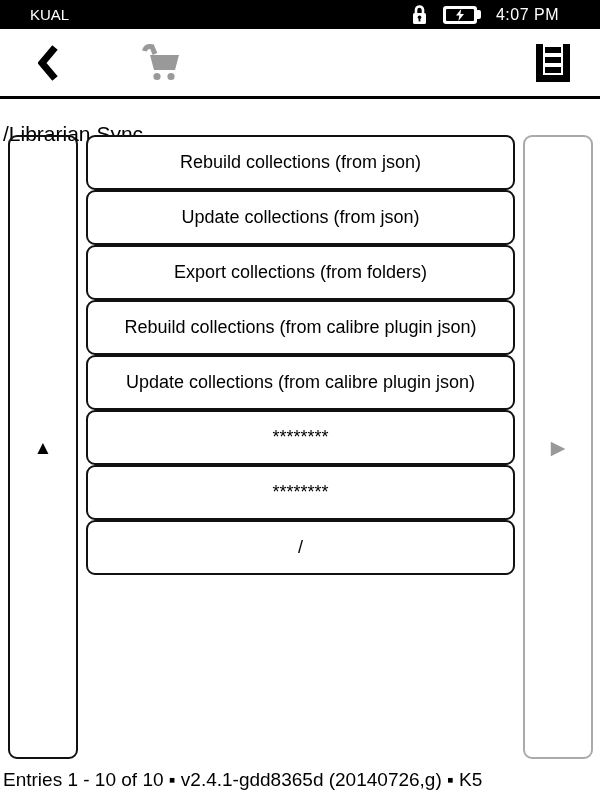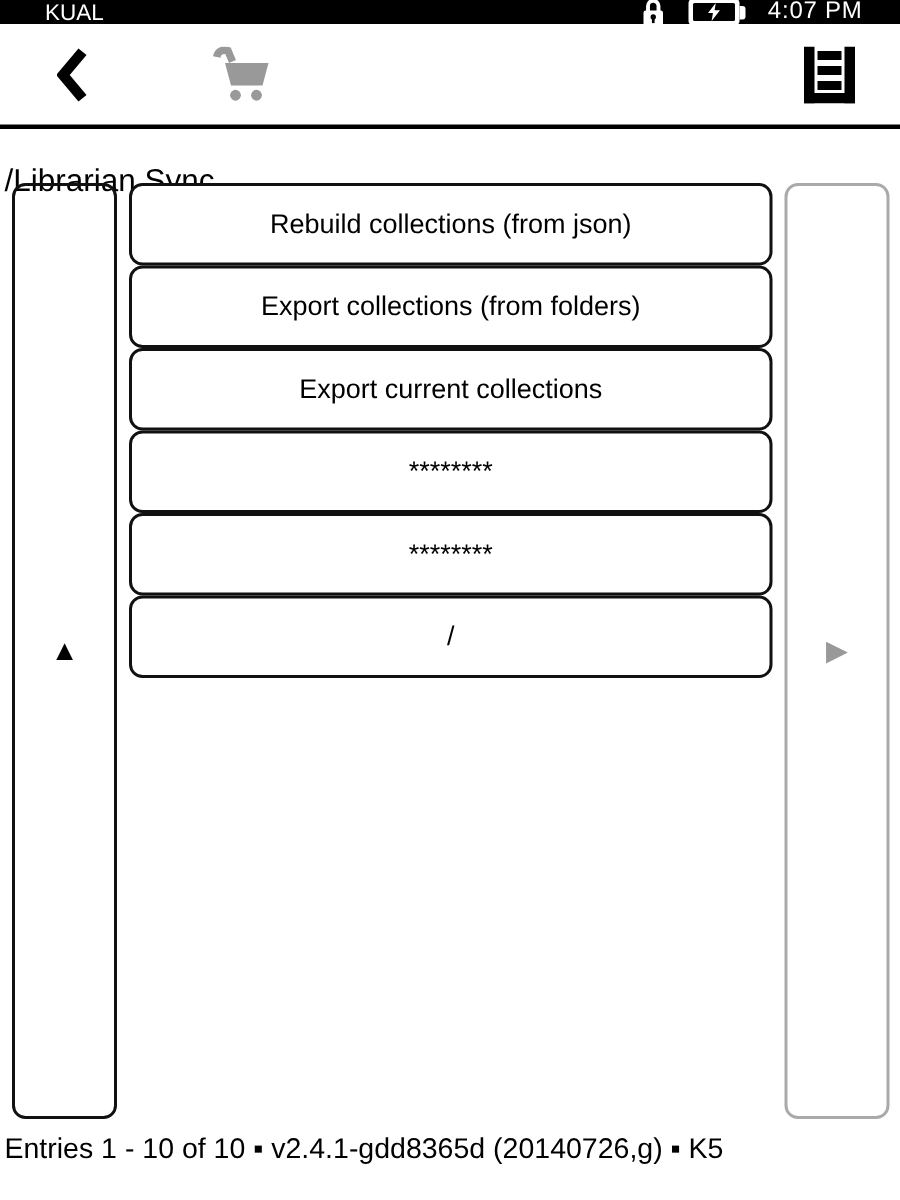--- a/index.html
+++ b/index.html
@@ -5,23 +5,23 @@
   * { box-sizing: border-box; margin: 0; padding: 0; }
   html, body {
     width: 600px; height: 800px;
     background: #fff; color: #000;
     font-family: "Liberation Sans", sans-serif;
     overflow: hidden;
   }
 
   
   .status-bar {
-    height: 16px; background: #000; color: #fff;
+    height: 29px; background: #000; color: #fff;
     display: flex; align-items: center;
-    padding: 0 25px 0 30px; font-size: 15px;
+    padding: 0 41px 0 30px; font-size: 15px;
   }
   .status-right { margin-left: auto; display: flex; align-items: center; gap: 15px; }
   .clock { font-size: 16px; letter-spacing: .5px; }
   .battery { display: flex; align-items: center; }
   .battery-body {
     width: 34px; height: 18px; background: #fff; border-radius: 3px;
     position: relative;
   }
   .battery-inner {
     position: absolute; left: 3px; top: 3px; right: 3px; bottom: 3px;
@@ -120,22 +120,24 @@
 
 <div class="breadcrumb">/Librarian Sync</div>
 
 <div class="content">
   <div class="side-col">
     <span class="arrow-up">▲</span>
   </div>
 
   <div class="stack">
     <div class="btn">Rebuild collections (from json)</div>
+    <div class="btn">Update collections (from json)</div>
     <div class="btn">Export collections (from folders)</div>
-    <div class="btn">Export current collections</div>
+    <div class="btn">Rebuild collections (from calibre plugin json)</div>
+    <div class="btn">Update collections (from calibre plugin json)</div>
     <div class="btn">********</div>
     <div class="btn">********</div>
     <div class="btn">/</div>
   </div>
 
   <div class="side-col right">
     <span class="arrow-right">▶</span>
   </div>
 </div>
 

